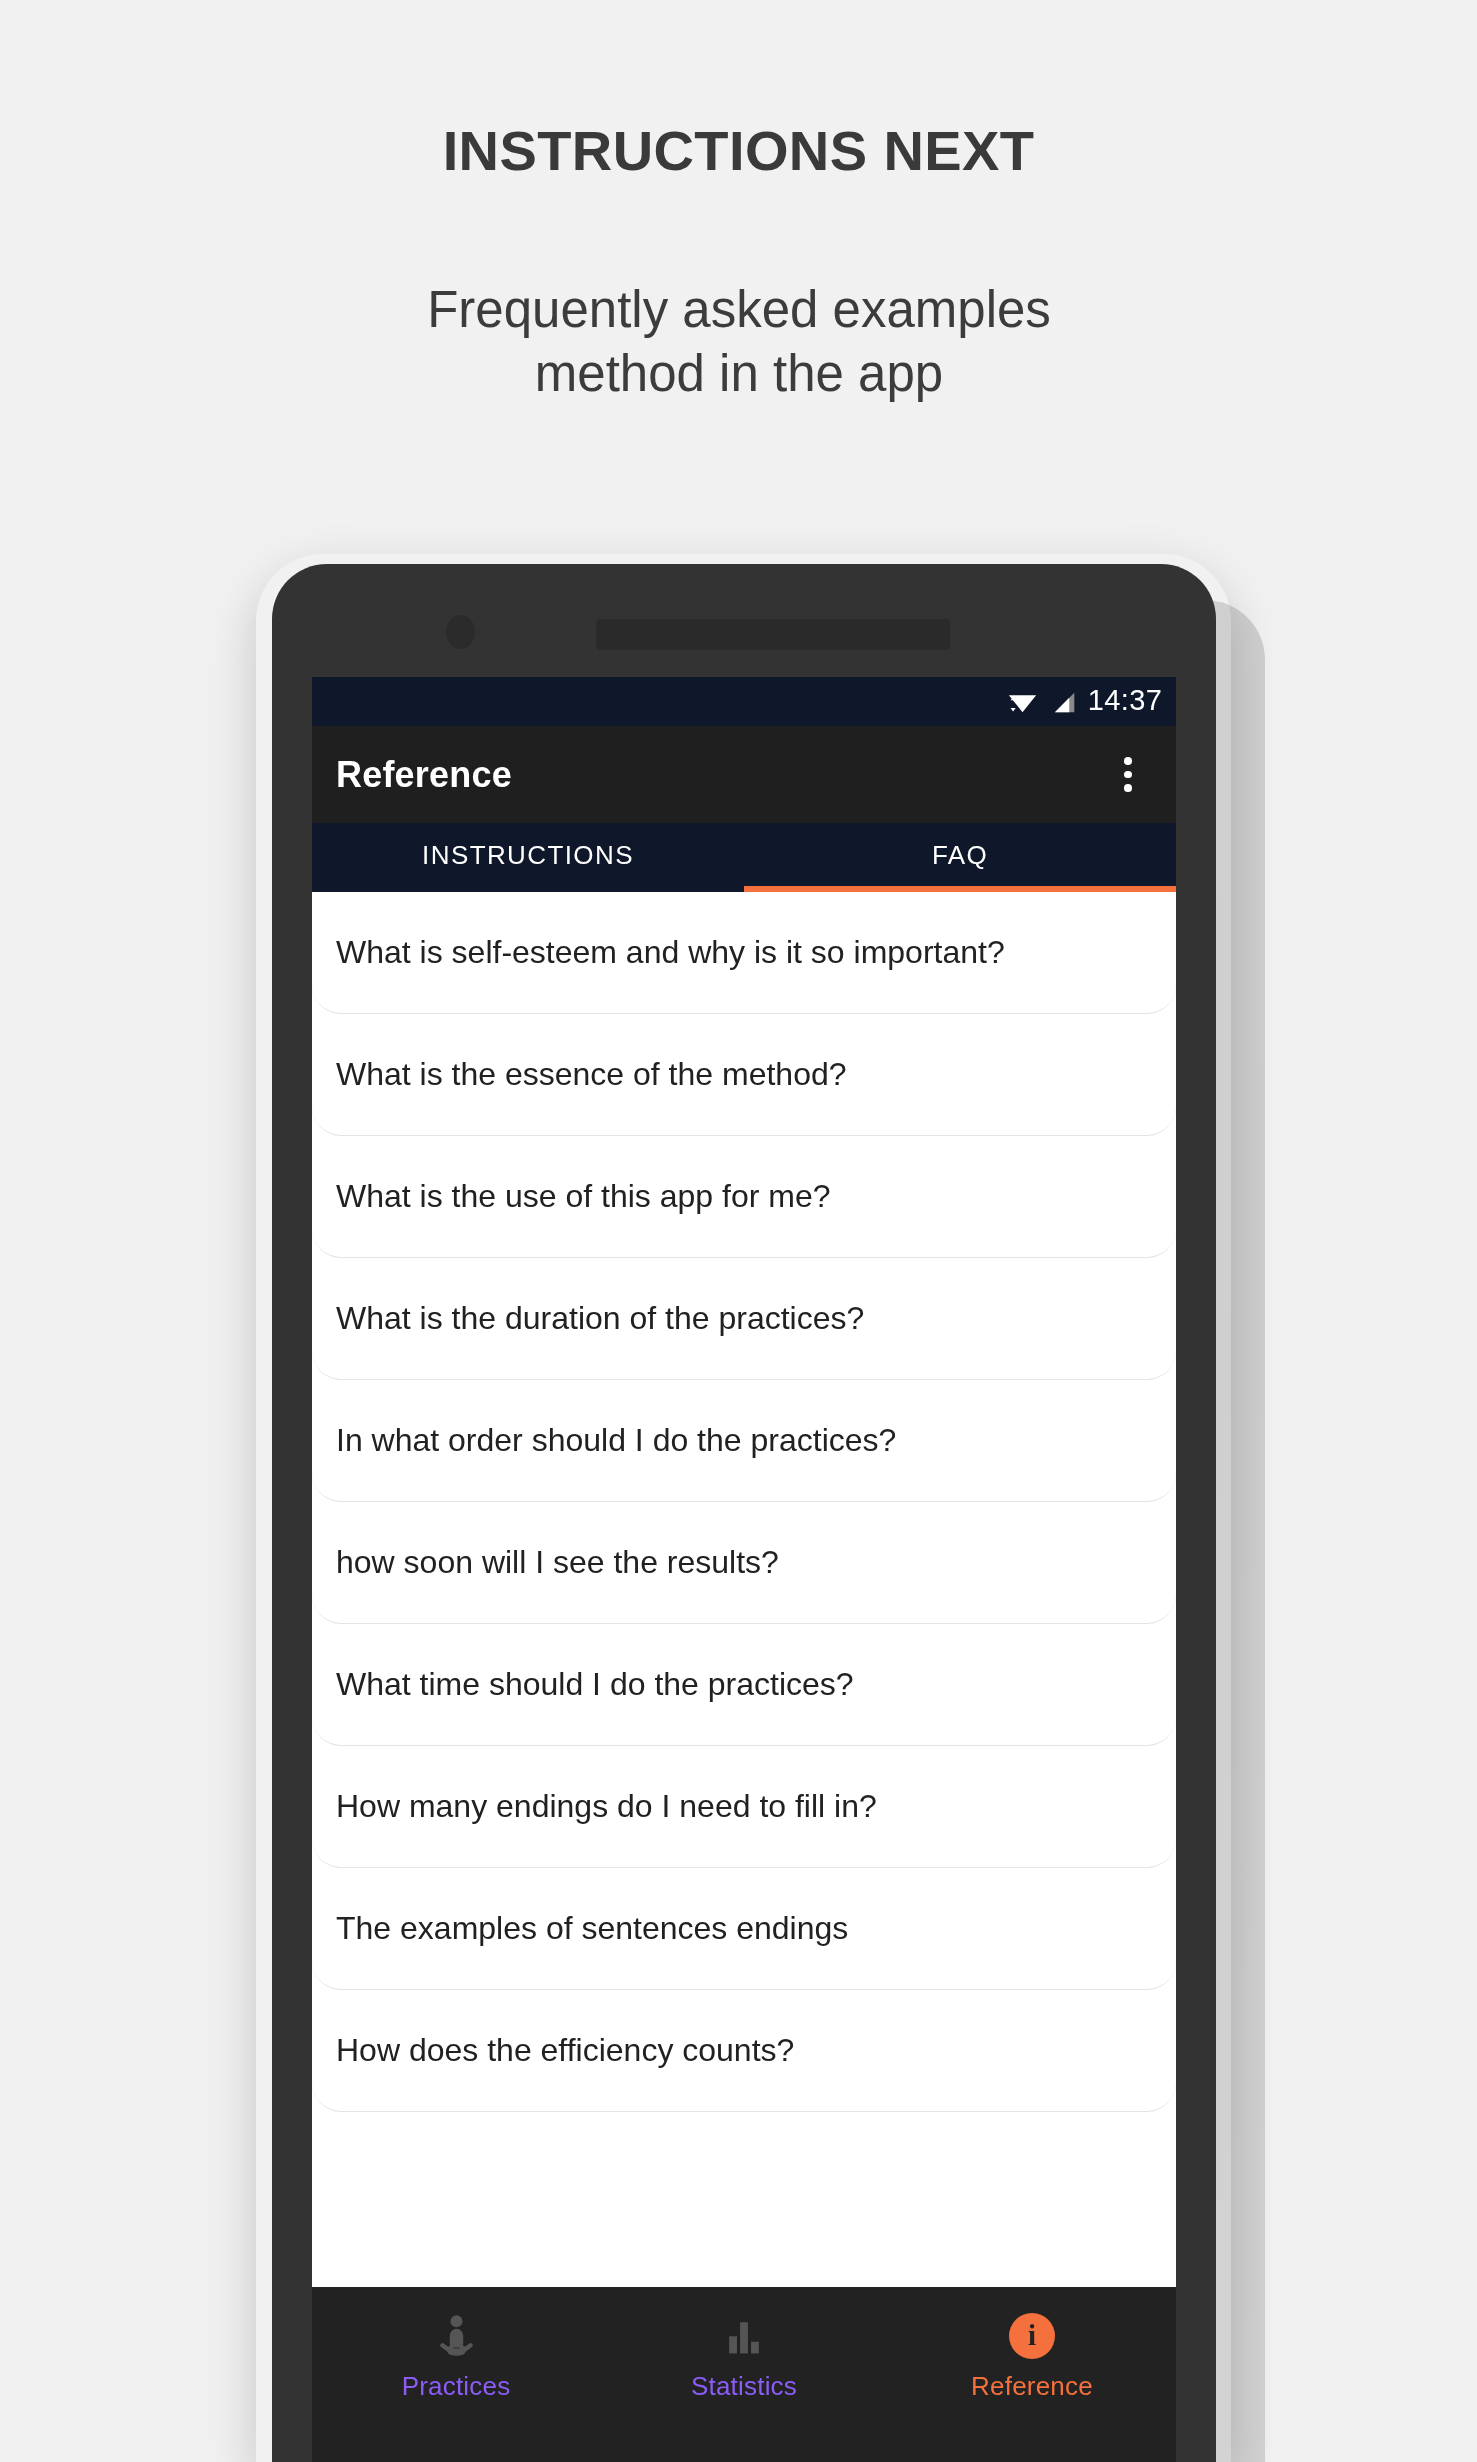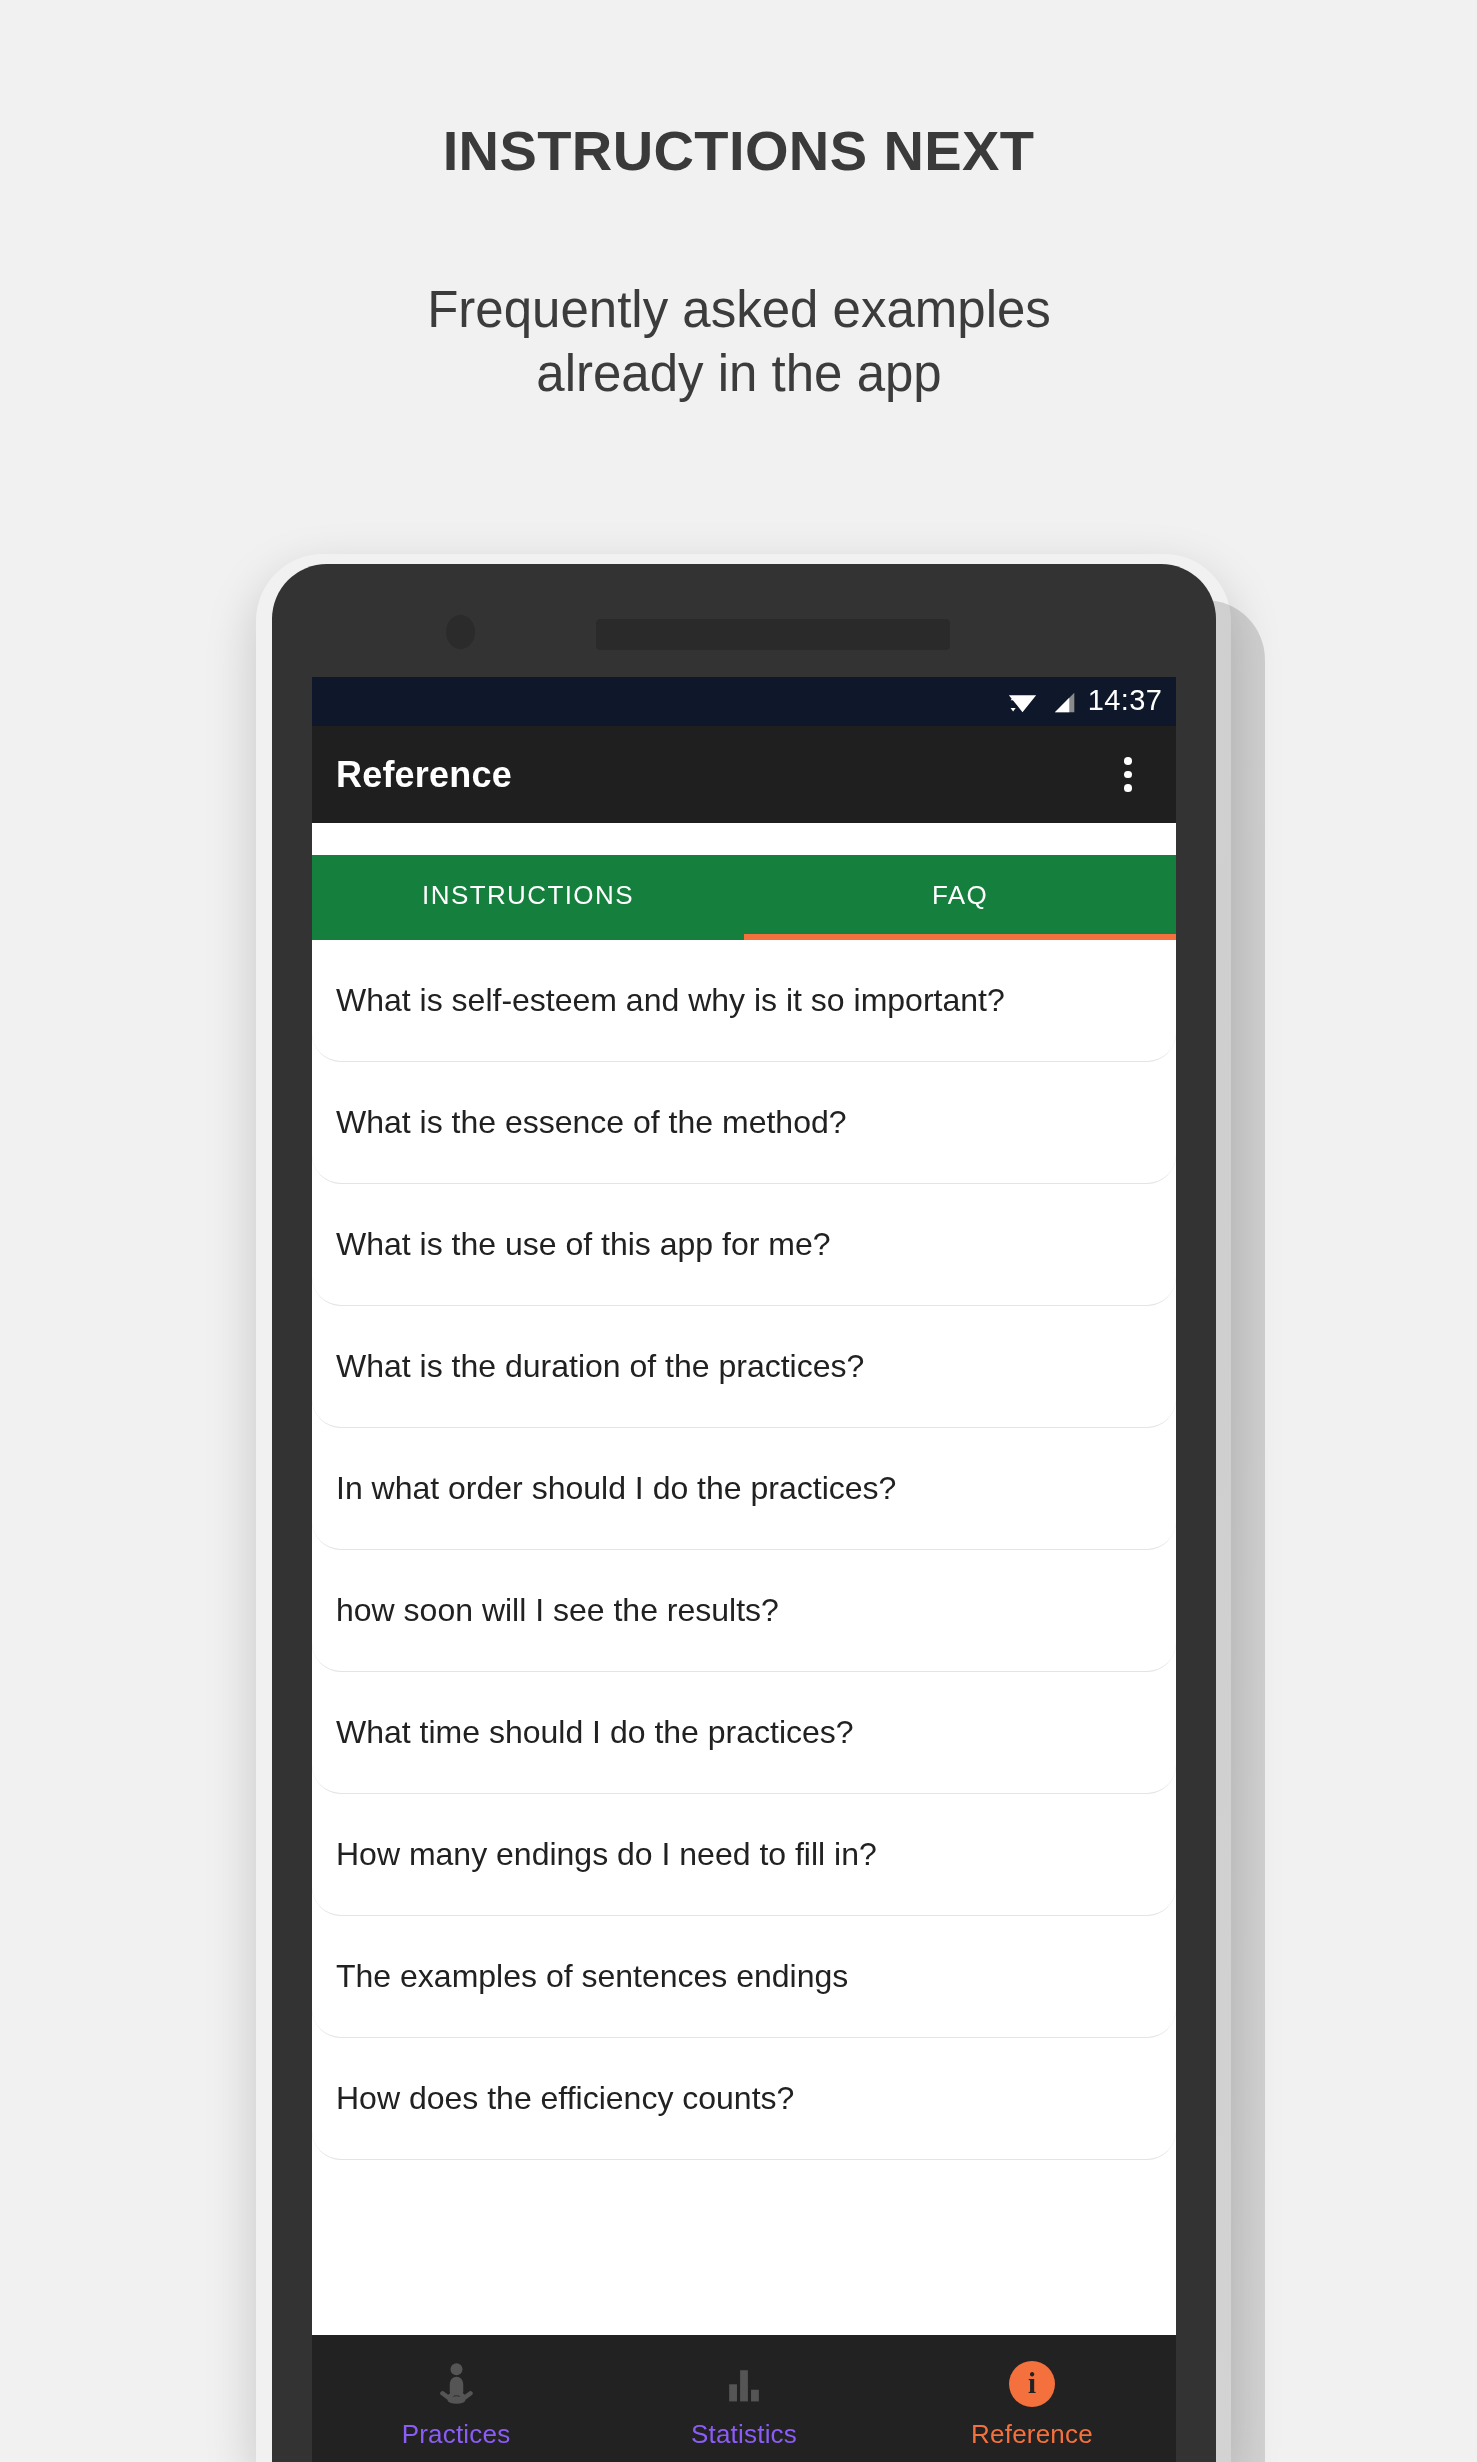--- a/index.html
+++ b/index.html
@@ -166,25 +166,24 @@
   .overflow-btn i {
     display: block;
     width: 7.7px;
     height: 7.7px;
     border-radius: 50%;
     background: #ffffff;
   }
 
   
   .tabs {
-    height: 85px;
-    background: #15803d;
+    height: 69px;
+    background: #0f172a;
     display: flex;
     position: relative;
-    margin-top: 32px;
   }
   .tab {
     flex: 1;
     display: flex;
     align-items: center;
     justify-content: center;
     color: #ffffff;
     font-size: 26px;
     font-weight: 400;
     letter-spacing: 1.4px;
@@ -259,21 +258,21 @@
   }
 </style>
 </head>
 <body>
 
 <div class="page">
 
   <div class="promo-title">INSTRUCTIONS NEXT</div>
   <div class="promo-sub">
     <div>Frequently asked examples</div>
-    <div>already in the app</div>
+    <div>method in the app</div>
   </div>
 
   <div class="phone-shadow"></div>
   <div class="phone-shadow-soft"></div>
 
   <div class="phone">
     <div class="phone-top">
       <div class="phone-cam"></div>
       <div class="phone-speaker"></div>
     </div>

